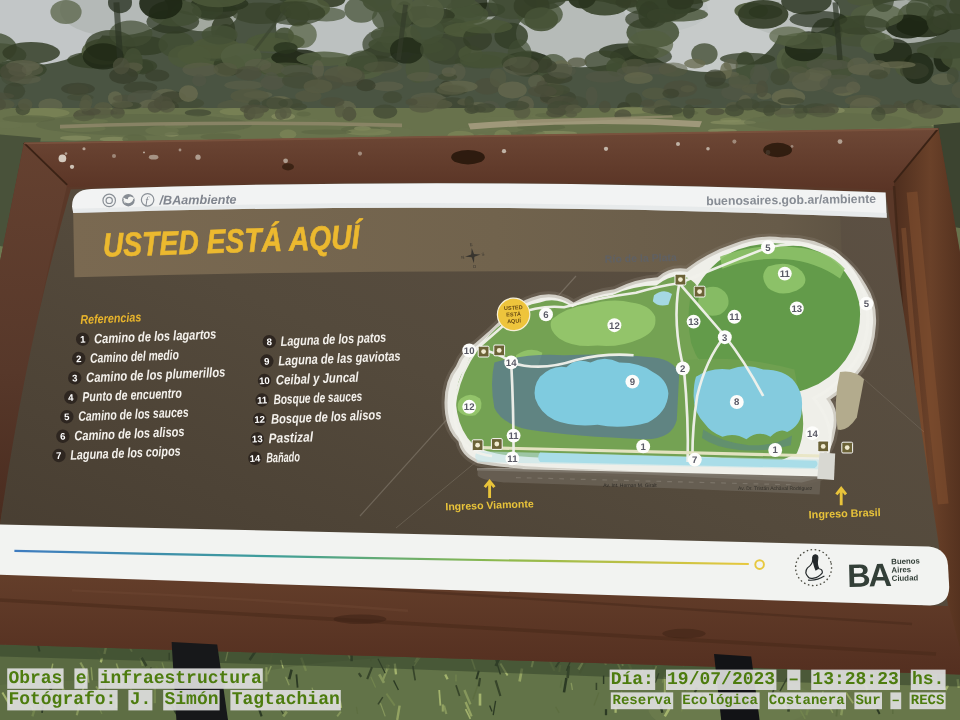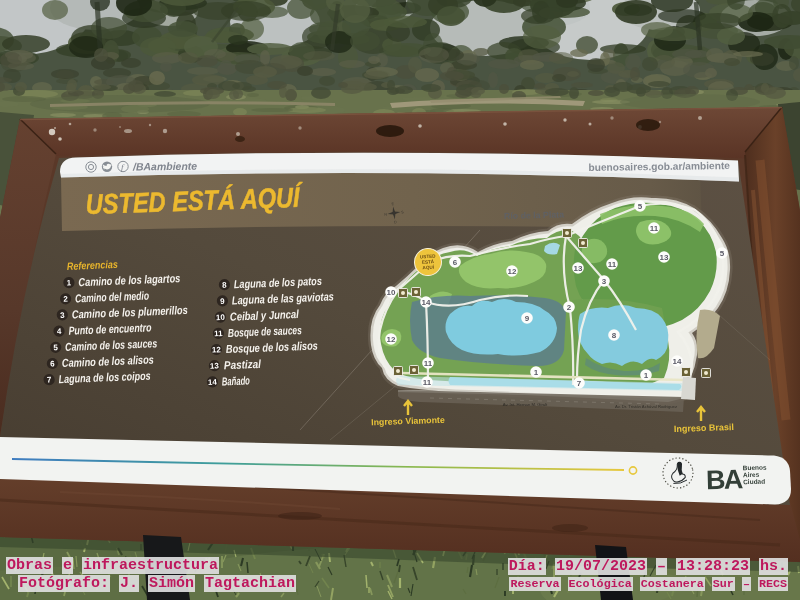--- a/index.html
+++ b/index.html
@@ -1,14 +1,14 @@
 <!DOCTYPE html>
 <html><head><meta charset="utf-8"><style>
 html,body{margin:0;padding:0;width:800px;height:600px;overflow:hidden;background:#4e5e3a;}
-.cap{position:absolute;font-family:"Liberation Mono",monospace;font-weight:bold;color:#be185d;white-space:nowrap;line-height:1.1;}
+.cap{position:absolute;font-family:"Liberation Mono",monospace;font-weight:bold;color:#4d7c0f;white-space:nowrap;line-height:1.1;}
 .cap span{background:rgba(222,222,222,0.92);padding:0 1px;}
 </style></head><body>
 <svg width="800" height="600" viewBox="0 0 800 600" xmlns="http://www.w3.org/2000/svg">
 <defs>
 <filter id="soft" x="-5%" y="-5%" width="110%" height="110%">
         <feGaussianBlur stddev="2.2"></feGaussianBlur>
       </filter>
 <linearGradient id="topRail" x1="0" y1="0" x2="0" y2="1">
 <stop offset="0" stop-color="#6e4836"></stop>
         <stop offset="1" stop-color="#5a3425"></stop>
@@ -1028,14 +1028,14 @@
 <path d="M-7 9 Q 0 11.5 7 9" stroke="#23282a" stroke-width="0.9" fill="none"></path>
 </g>
 <g transform="rotate(-1.5 712 478)" fill="#333f38">
 <text x="706" y="489" font-family="Liberation Sans, sans-serif" font-weight="bold" font-size="27" letter-spacing="-1.8">BA</text>
 <text x="743" y="471" font-family="Liberation Sans, sans-serif" font-weight="bold" font-size="6.5">Buenos</text>
 <text x="743" y="478" font-family="Liberation Sans, sans-serif" font-weight="bold" font-size="6.5">Aires</text>
 <text x="743" y="485" font-family="Liberation Sans, sans-serif" font-weight="bold" font-size="6.5">Ciudad</text>
 </g>
 </svg>
 <div class="cap" style="left:6px;top:558px;font-size:15px;text-align:left;"><span>Obras</span> <span>e</span> <span>infraestructura</span> </div>
-<div class="cap" style="left:18px;top:576px;font-size:15px;text-align:left;font-family:Liberation Mono, monospace;"><span>Fotógrafo:</span> <span>J.</span> <span>Simón</span> <span>Tagtachian</span> </div>
+<div class="cap" style="left:6px;top:576px;font-size:15px;text-align:left;font-family:Liberation Mono, monospace;"><span>Fotógrafo:</span> <span>J.</span> <span>Simón</span> <span>Tagtachian</span> </div>
 <div class="cap" style="right:12px;top:559px;font-size:15px;text-align:right;"><span>Día:</span> <span>19/07/2023</span> <span>–</span> <span>13:28:23</span> <span>hs.</span> </div>
 <div class="cap" style="right:12px;top:578px;font-size:11.7px;"><span>Reserva</span> <span>Ecológica</span> <span>Costanera</span> <span>Sur</span> <span>–</span> <span>RECS</span> </div>
 </body></html>

